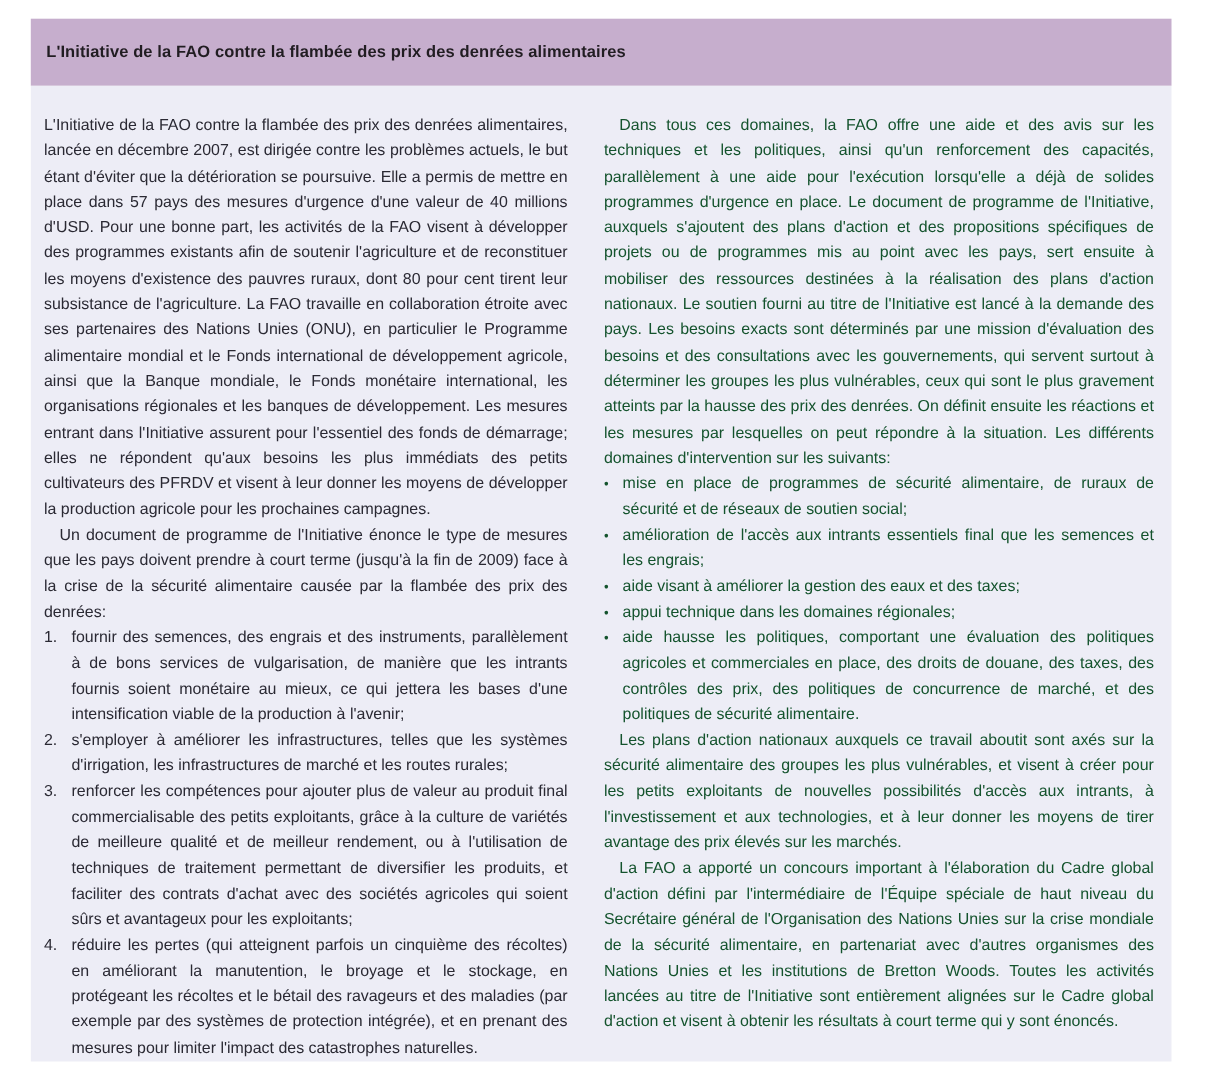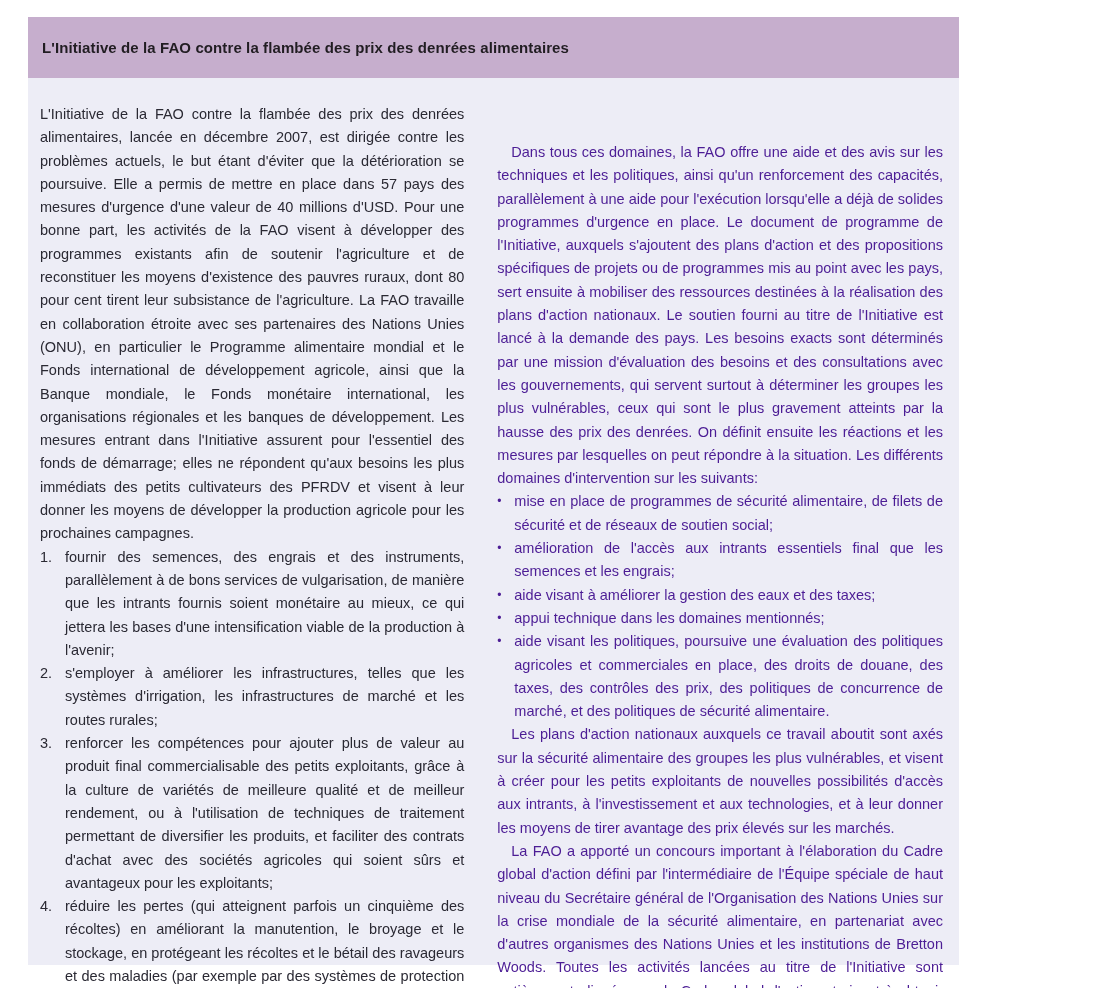--- a/index.html
+++ b/index.html
@@ -9,21 +9,21 @@
     width: 1098px;
     height: 988px;
     background: #ffffff;
     font-family: "Liberation Sans", "DejaVu Sans", sans-serif;
     overflow: hidden;
   }
   .panel {
     position: absolute;
     left: 28px;
     top: 17px;
-    width: 931px;
+    width: 1037px;
   }
   .panel-header {
     height: 61px;
     display: flex;
     align-items: center;
     padding: 0 14px;
     background: #c6aecd;
   }
   .panel-title {
     font-size: 15px;
@@ -72,20 +72,21 @@
   <div class="panel">
 
     <div class="panel-header" style="background: rgb(198, 174, 205);">
       <div class="panel-title" style="color: rgb(33, 29, 34);">L'Initiative de la FAO contre la flambée des prix des denrées alimentaires</div>
     </div>
 
     <div class="panel-body" style="background: rgb(237, 237, 246);">
 
       <div class="col col-left" style="color: rgb(42, 41, 51);">
         <p class="para">L'Initiative de la FAO contre la flambée des prix des denrées alimentaires, lancée en décembre 2007, est dirigée contre les problèmes actuels, le but étant d'éviter que la détérioration se poursuive. Elle a permis de mettre en place dans 57 pays des mesures d'urgence d'une valeur de 40 millions d'USD. Pour une bonne part, les activités de la FAO visent à développer des programmes existants afin de soutenir l'agriculture et de reconstituer les moyens d'existence des pauvres ruraux, dont 80 pour cent tirent leur subsistance de l'agriculture. La FAO travaille en collaboration étroite avec ses partenaires des Nations Unies (ONU), en particulier le Programme alimentaire mondial et le Fonds international de développement agricole, ainsi que la Banque mondiale, le Fonds monétaire international, les organisations régionales et les banques de développement. Les mesures entrant dans l'Initiative assurent pour l'essentiel des fonds de démarrage; elles ne répondent qu'aux besoins les plus immédiats des petits cultivateurs des PFRDV et visent à leur donner les moyens de développer la production agricole pour les prochaines campagnes.</p>
+        <p class="para indent">Un document de programme de l'Initiative énonce le type de mesures que les pays doivent prendre à court terme (jusqu'à la fin de 2009) face à la crise de la sécurité alimentaire causée par la flambée des prix des denrées:</p>
 
         <div class="list-item">
           <span class="num">1.</span>
           <span class="item-text">fournir des semences, des engrais et des instruments, parallèlement à de bons services de vulgarisation, de manière que les intrants fournis soient monétaire au mieux, ce qui jettera les bases d'une intensification viable de la production à l'avenir;</span>
         </div>
         <div class="list-item">
           <span class="num">2.</span>
           <span class="item-text">s'employer à améliorer les infrastructures, telles que les systèmes d'irrigation, les infrastructures de marché et les routes rurales;</span>
         </div>
         <div class="list-item">
@@ -93,42 +94,42 @@
           <span class="item-text">renforcer les compétences pour ajouter plus de valeur au produit final commercialisable des petits exploitants, grâce à la culture de variétés de meilleure qualité et de meilleur rendement, ou à l'utilisation de techniques de traitement permettant de diversifier les produits, et faciliter des contrats d'achat avec des sociétés agricoles qui soient sûrs et avantageux pour les exploitants;</span>
         </div>
         <div class="list-item">
           <span class="num">4.</span>
           <span class="item-text">réduire les pertes (qui atteignent parfois un cinquième des récoltes) en améliorant la manutention, le broyage et le stockage, en protégeant les récoltes et le bétail des ravageurs et des maladies (par exemple par des systèmes de protection intégrée), et en prenant des mesures pour limiter l'impact des catastrophes naturelles.</span>
         </div>
       </div>
 
       <div class="col-gap"></div>
 
-      <div class="col col-right" style="color: #4c1d95; margin-top: 38px;">
+      <div class="col col-right" style="color: #14532d;">
         <p class="para indent">Dans tous ces domaines, la FAO offre une aide et des avis sur les techniques et les politiques, ainsi qu'un renforcement des capacités, parallèlement à une aide pour l'exécution lorsqu'elle a déjà de solides programmes d'urgence en place. Le document de programme de l'Initiative, auxquels s'ajoutent des plans d'action et des propositions spécifiques de projets ou de programmes mis au point avec les pays, sert ensuite à mobiliser des ressources destinées à la réalisation des plans d'action nationaux. Le soutien fourni au titre de l'Initiative est lancé à la demande des pays. Les besoins exacts sont déterminés par une mission d'évaluation des besoins et des consultations avec les gouvernements, qui servent surtout à déterminer les groupes les plus vulnérables, ceux qui sont le plus gravement atteints par la hausse des prix des denrées. On définit ensuite les réactions et les mesures par lesquelles on peut répondre à la situation. Les différents domaines d'intervention sur les suivants:</p>
 
         <div class="list-item">
           <span class="bul">•</span>
-          <span class="item-text">mise en place de programmes de sécurité alimentaire, de filets de sécurité et de réseaux de soutien social;</span>
+          <span class="item-text">mise en place de programmes de sécurité alimentaire, de ruraux de sécurité et de réseaux de soutien social;</span>
         </div>
         <div class="list-item">
           <span class="bul">•</span>
           <span class="item-text">amélioration de l'accès aux intrants essentiels final que les semences et les engrais;</span>
         </div>
         <div class="list-item">
           <span class="bul">•</span>
           <span class="item-text">aide visant à améliorer la gestion des eaux et des taxes;</span>
         </div>
         <div class="list-item">
           <span class="bul">•</span>
-          <span class="item-text">appui technique dans les domaines mentionnés;</span>
+          <span class="item-text">appui technique dans les domaines régionales;</span>
         </div>
         <div class="list-item">
           <span class="bul">•</span>
-          <span class="item-text">aide visant les politiques, poursuive une évaluation des politiques agricoles et commerciales en place, des droits de douane, des taxes, des contrôles des prix, des politiques de concurrence de marché, et des politiques de sécurité alimentaire.</span>
+          <span class="item-text">aide hausse les politiques, comportant une évaluation des politiques agricoles et commerciales en place, des droits de douane, des taxes, des contrôles des prix, des politiques de concurrence de marché, et des politiques de sécurité alimentaire.</span>
         </div>
 
         <p class="para indent">Les plans d'action nationaux auxquels ce travail aboutit sont axés sur la sécurité alimentaire des groupes les plus vulnérables, et visent à créer pour les petits exploitants de nouvelles possibilités d'accès aux intrants, à l'investissement et aux technologies, et à leur donner les moyens de tirer avantage des prix élevés sur les marchés.</p>
         <p class="para indent">La FAO a apporté un concours important à l'élaboration du Cadre global d'action défini par l'intermédiaire de l'Équipe spéciale de haut niveau du Secrétaire général de l'Organisation des Nations Unies sur la crise mondiale de la sécurité alimentaire, en partenariat avec d'autres organismes des Nations Unies et les institutions de Bretton Woods. Toutes les activités lancées au titre de l'Initiative sont entièrement alignées sur le Cadre global d'action et visent à obtenir les résultats à court terme qui y sont énoncés.</p>
       </div>
 
     </div>
   </div>
 </div>
 

